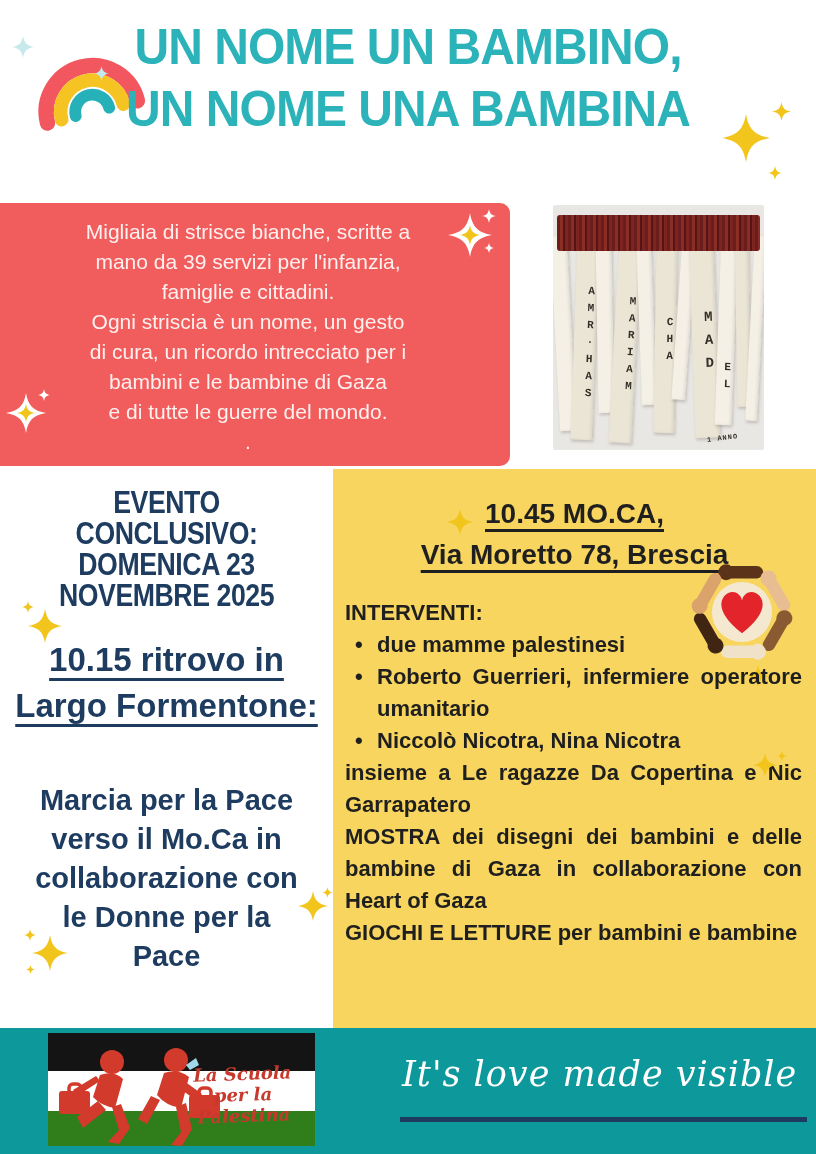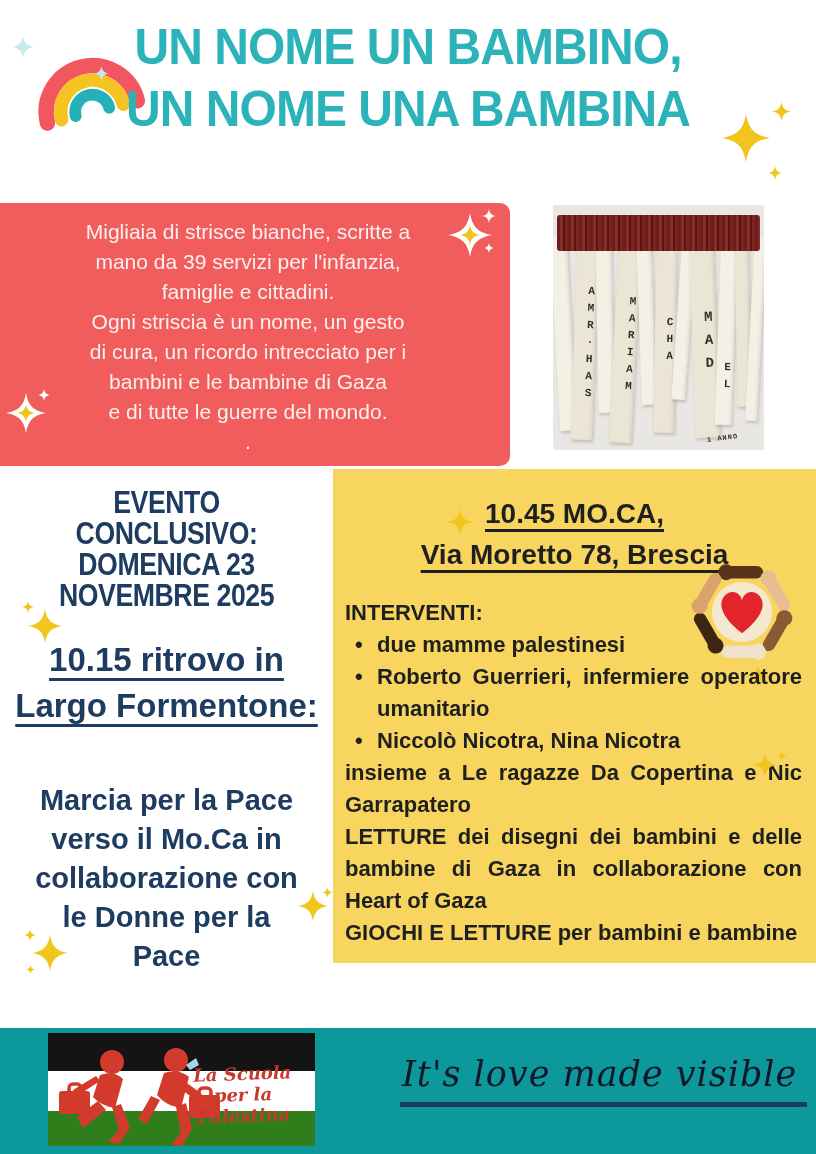--- a/index.html
+++ b/index.html
@@ -46,42 +46,42 @@
   .event-title{position:absolute;top:18px;left:0;width:100%;text-align:center;color:#1e3c60;
                font-weight:700;font-size:31px;line-height:31px;white-space:pre-line;
                transform:scaleX(0.86);letter-spacing:-0.5px;}
   .meeting{position:absolute;top:168px;left:0;width:100%;text-align:center;color:#1e3c60;
            font-weight:700;font-size:33px;line-height:46px;white-space:pre-line;
            text-decoration:underline;text-decoration-thickness:3px;text-underline-offset:7px;}
   .march{position:absolute;top:312px;left:0;width:100%;text-align:center;color:#1e3c60;
          font-weight:700;font-size:29px;line-height:39px;white-space:pre-line;}
 
   
-  .yellow-block{position:absolute;left:333px;top:469px;width:483px;height:494px;background:#f7d55e;}
+  .yellow-block{position:absolute;left:333px;top:469px;width:483px;height:559px;background:#f7d55e;}
   .loc{padding-top:24px;text-align:center;color:#1f1f1f;font-weight:700;font-size:28px;line-height:41px;}
   .loc-line{display:block;text-decoration:underline;text-decoration-thickness:3px;text-underline-offset:6px;}
   .hands-wrap{position:absolute;left:356px;top:90px;width:106px;height:106px;}
   .prog{margin:22px 14px 0 12px;color:#1f1f1f;font-weight:700;font-size:22px;line-height:32px;}
   .label-u{text-decoration-thickness:3px;text-underline-offset:4px;}
   .bullets{margin:0;padding:0;list-style:none;}
   .bullets li{position:relative;padding-left:32px;text-align:justify;}
   .bullets li::before{content:"\2022";position:absolute;left:10px;}
   .seg{margin:0;text-align:justify;}
 
   
   .footer{position:absolute;left:0;top:1028px;width:816px;height:126px;background:#0d989c;}
   .logo{position:absolute;left:48px;top:5px;width:267px;height:113px;}
   .logo svg{display:block;}
   .logo-text{position:absolute;left:128px;top:30px;width:134px;text-align:center;color:#c8392d;
              font-style:italic;font-weight:700;font-size:18px;line-height:21px;
              font-family:"DejaVu Serif",serif;transform:rotate(-2deg);}
   .logo-text span{display:block;}
-  .tagline{position:absolute;left:400px;top:26px;font-size:35px;font-style:italic;color:#0f172a;
+  .tagline{position:absolute;left:400px;top:26px;font-size:35px;font-style:italic;color:#ffffff;
            font-family:"DejaVu Serif",serif;border-bottom:5px solid #1d3a5f;
-           padding:0 10px 8px 2px;letter-spacing:1px;}
+           padding:0 10px 23px 2px;letter-spacing:1px;}
 </style>
 </head>
 <body>
 
 <div class="page">
 
   <header class="abs" style="left:0;top:0;width:812px;height:203px;">
     <div class="rainbow-wrap">
       <svg width="118" height="108" viewBox="0 0 130 118">
         <g fill="none" stroke-linecap="round">
@@ -255,21 +255,21 @@
       </svg>
 
     <div class="prog">
       <div class="label-u">INTERVENTI:</div>
       <ul class="bullets">
         <li>due mamme palestinesi</li>
         <li>Roberto Guerrieri, infermiere operatore umanitario</li>
         <li>Niccolò Nicotra, Nina Nicotra</li>
       </ul>
       <p class="seg">insieme a Le ragazze Da Copertina e Nic Garrapatero</p>
-      <p class="seg"><span class="label-u">LETTURE</span><span> dei disegni dei bambini e delle bambine di Gaza in collaborazione con Heart of Gaza</span></p>
+      <p class="seg"><span class="label-u">MOSTRA</span><span> dei disegni dei bambini e delle bambine di Gaza in collaborazione con Heart of Gaza</span></p>
       <p class="seg"><span class="label-u">GIOCHI E LETTURE</span><span> per bambini e bambine</span></p>
     </div>
 
     <div class="sp" style="left:420px;top:282px;width:36px;height:32px;">
       <svg class="star gold" style="left:0;top:2px;" width="24" height="24" viewBox="0 0 100 100">
           <path d="M50 0C55.5 32 68 44.5 100 50C68 55.5 55.5 68 50 100C44.5 68 32 55.5 0 50C32 44.5 44.5 32 50 0Z"></path>
         </svg>
       <svg class="star gold" style="left:24px;top:0;" width="10" height="10" viewBox="0 0 100 100">
           <path d="M50 0C55.5 32 68 44.5 100 50C68 55.5 55.5 68 50 100C44.5 68 32 55.5 0 50C32 44.5 44.5 32 50 0Z"></path>
         </svg>

